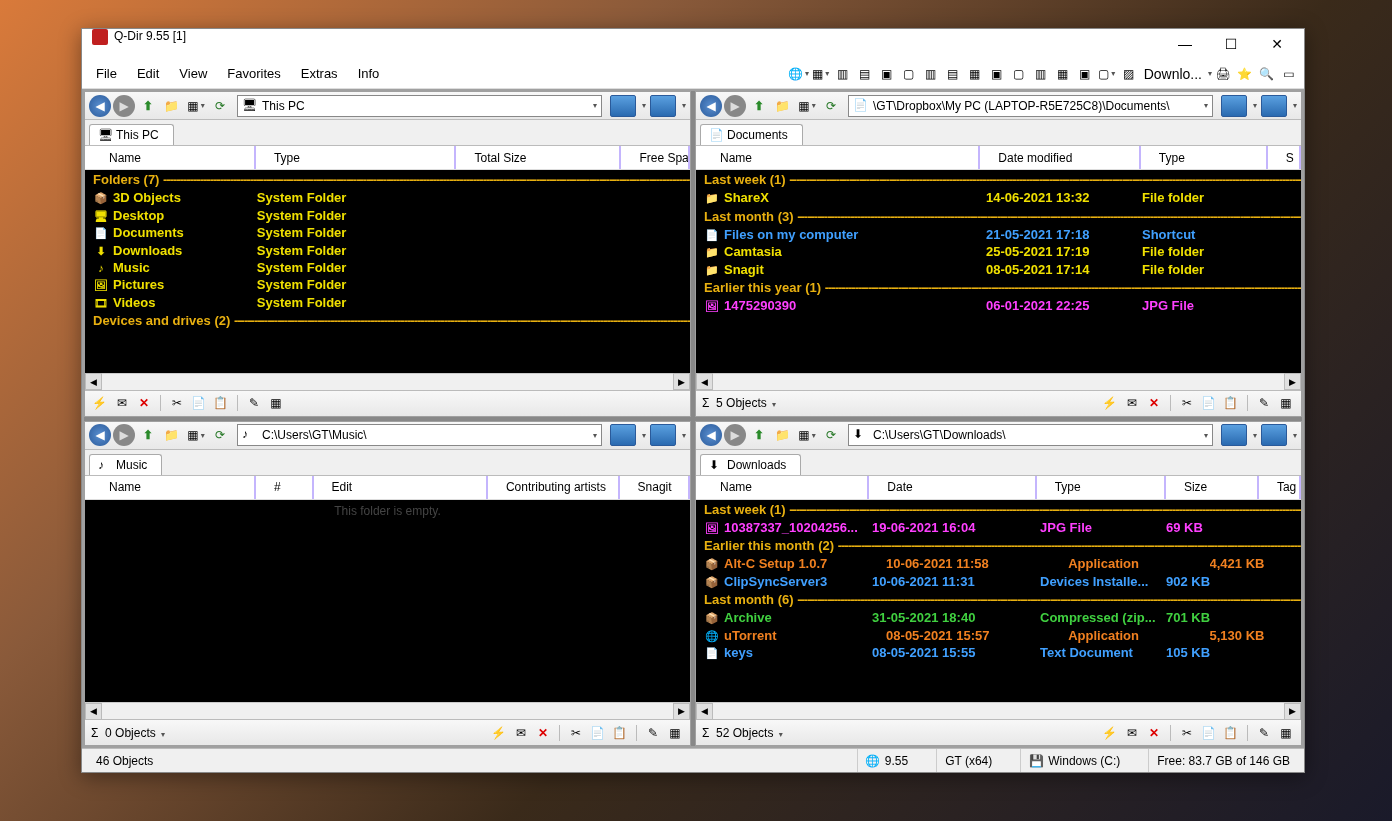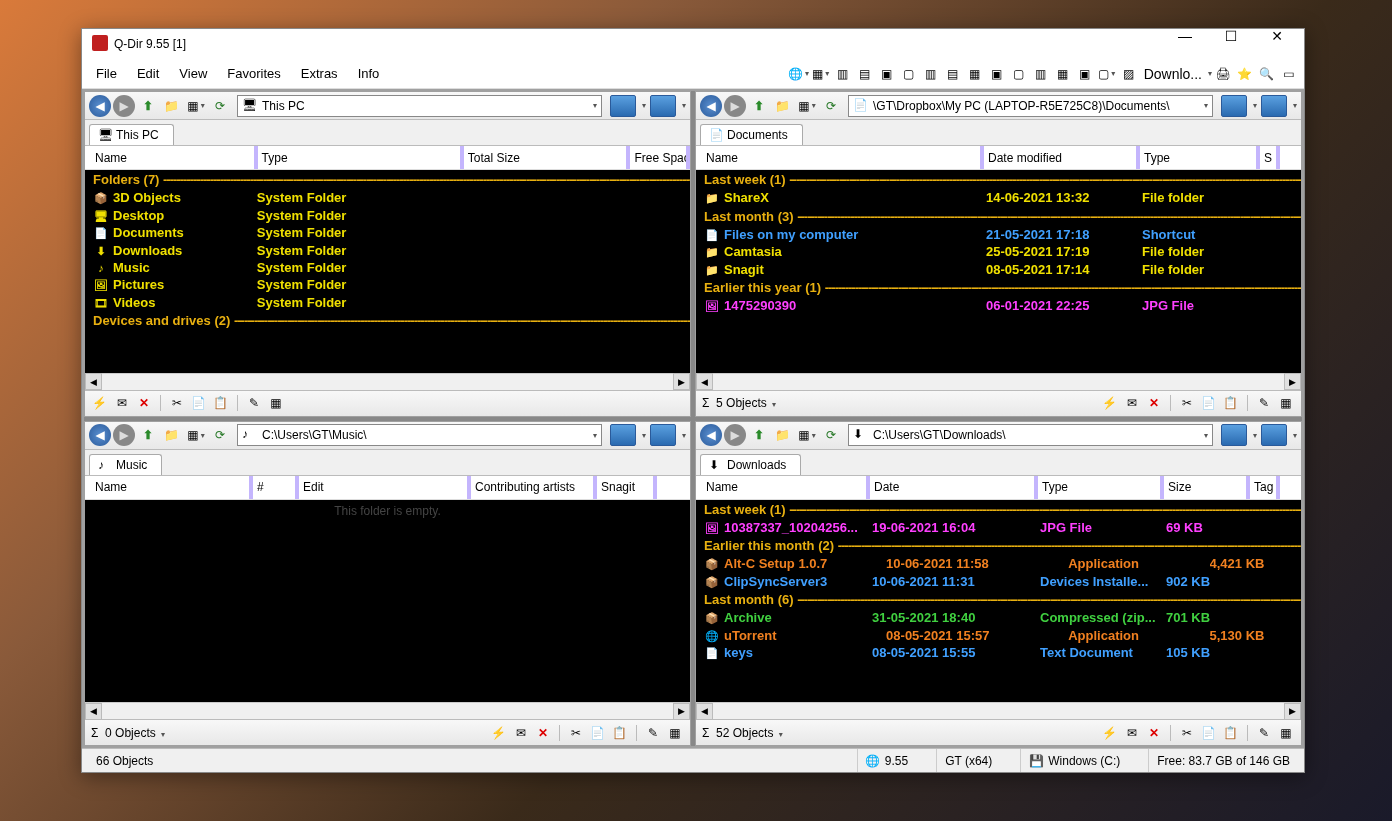--- a/index.html
+++ b/index.html
@@ -19,22 +19,22 @@
   background: #f0f0f0;
   border: 1px solid #888;
   box-shadow: 0 4px 20px rgba(0,0,0,0.4);
   display: flex;
   flex-direction: column;
 }
 .titlebar {
   height: 30px;
   background: #fff;
   display: flex;
-  align-items: flex-end;
-  padding: 8px 4px;
+  align-items: flex-start;
+  padding: 0 4px;
 }
 .titlebar .app-icon { width: 16px; height: 16px; background: #c02020; margin: 0 6px; border-radius: 2px; }
 .titlebar .title { font-size: 12px; color: #000; flex: 1; }
 .titlebar .winbtn { width: 46px; height: 30px; display: flex; align-items: center; justify-content: center; font-size: 14px; cursor: default; }
 .menubar {
   height: 30px;
   background: #fff;
   display: flex;
   align-items: center;
   padding: 0 4px;
@@ -112,21 +112,21 @@
 .tab .tab-icon { width: 14px; height: 14px; }
 .columns {
   height: 24px;
   background: #fff;
   display: flex;
   align-items: center;
   border-bottom: 1px solid #ddd;
   font-size: 12px;
   padding-left: 6px;
 }
-.col-h { padding: 0 4px; border-right: 4px solid #c4b5fd; height: 100%; display: flex; align-items: center; cursor: default; overflow: hidden; white-space: nowrap; }
+.col-h { padding: 0 4px; border-right: 2px solid #c4b5fd; height: 100%; display: flex; align-items: center; cursor: default; overflow: hidden; white-space: nowrap; margin-left: 14px; }
 .filelist {
   flex: 1;
   background: #000;
   color: #fff;
   overflow: hidden;
   font-size: 13px;
   position: relative;
 }
 .group-header {
   color: #e8b010;
@@ -550,21 +550,21 @@
           <span class="ico">📄</span>
           <span class="ico">📋</span>
           <span class="sep"></span>
           <span class="ico">✎</span>
           <span class="ico">▦</span>
         </div>
       </div>
     </div>
 
   <div class="bottom-status">
-    <div class="cell">66 Objects</div>
+    <div class="cell">46 Objects</div>
     <div class="cell">
         <span>🌐</span>
         <span>9.55</span>
       </div>
     <div class="cell">GT (x64)</div>
     <div class="cell">
         <span>💾</span>
         <span>Windows (C:)</span>
       </div>
     <div class="cell">Free: 83.7 GB of 146 GB</div>

